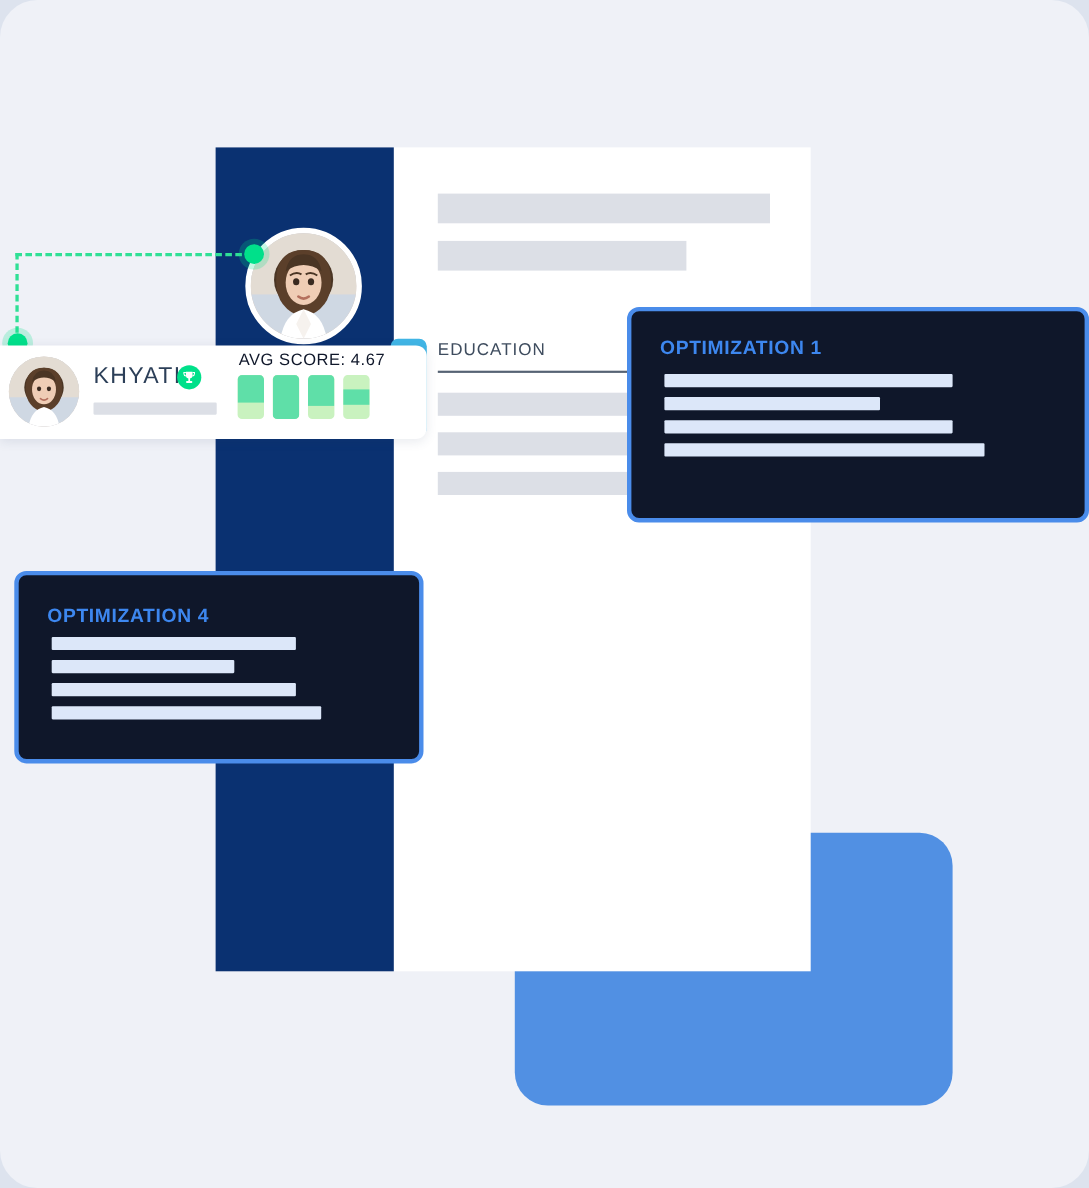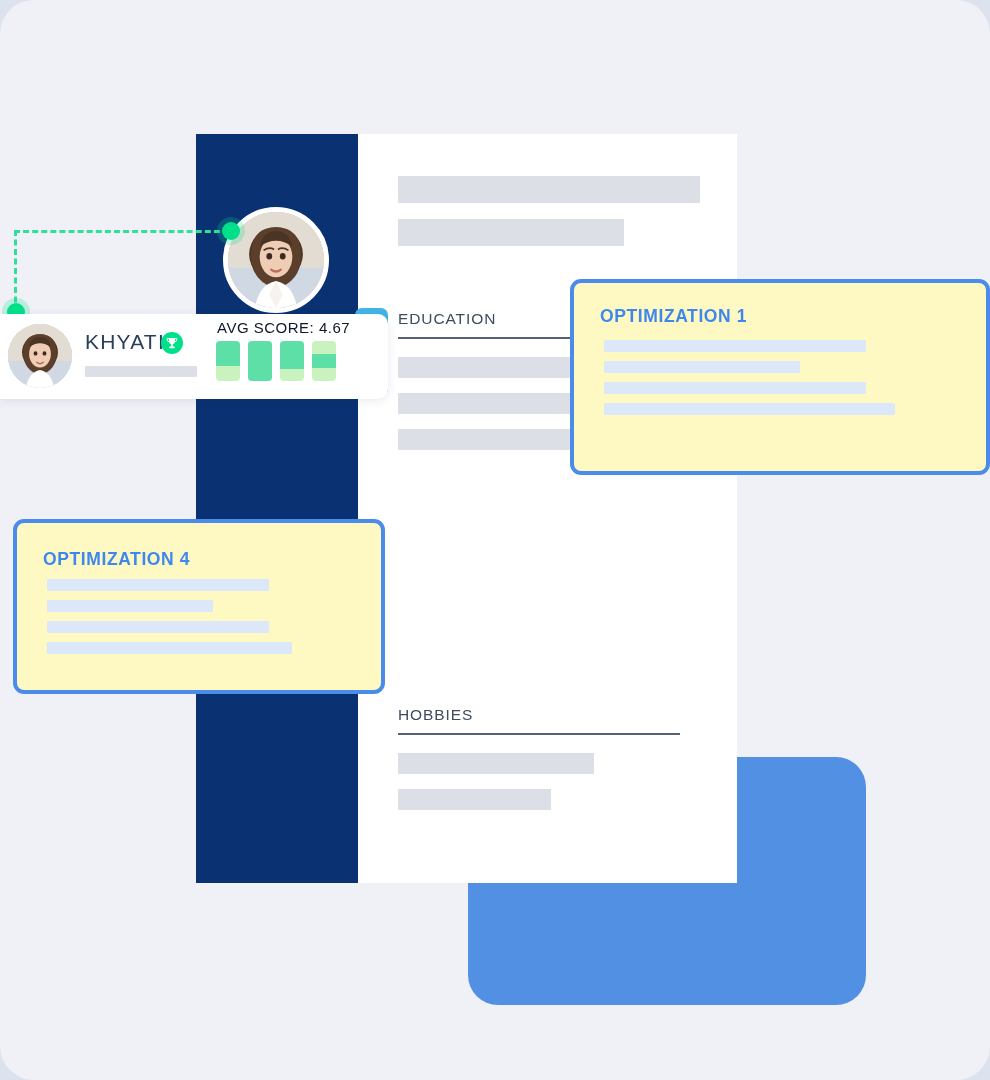--- a/index.html
+++ b/index.html
@@ -236,21 +236,21 @@
     border-radius: 50%;
     background: #00e08a;
     box-shadow: 0 0 0 5px rgba(0,224,138,0.22);
   }
   .dot-a { left: 222px; top: 222px; }
   .dot-b { left: 7px;   top: 303px; }
 
   
   .opt-card {
     position: absolute;
-    background: #fef9c3;
+    background: #0f172a;
     border: 4px solid #4a8cea;
     border-radius: 11px;
     box-sizing: border-box;
   }
   .opt-1 { left: 570px; top: 279px; width: 420px; height: 196px; }
   .opt-2 { left: 13px;  top: 519px; width: 372px; height: 175px; }
 
   .opt-title {
     position: absolute;
     font-size: 17.5px;
@@ -311,26 +311,20 @@
 
         <div class="section sec-education">
           <div class="section-title">EDUCATION</div>
           <div class="section-rule"></div>
           <div class="line" style="width:282px"></div>
           <div class="line" style="width:282px"></div>
           <div class="line" style="width:218px"></div>
         </div>
 
 
-        <div class="section sec-hobbies">
-          <div class="section-title">HOBBIES</div>
-          <div class="section-rule"></div>
-          <div class="line" style="width:196px"></div>
-          <div class="line" style="width:153px"></div>
-        </div>
       </div>
     </div>
 
     <div class="conn-h"></div>
     <div class="conn-v"></div>
     <div class="dot dot-a"></div>
     <div class="dot dot-b"></div>
 
     <div class="icon-strip">
       <span>

